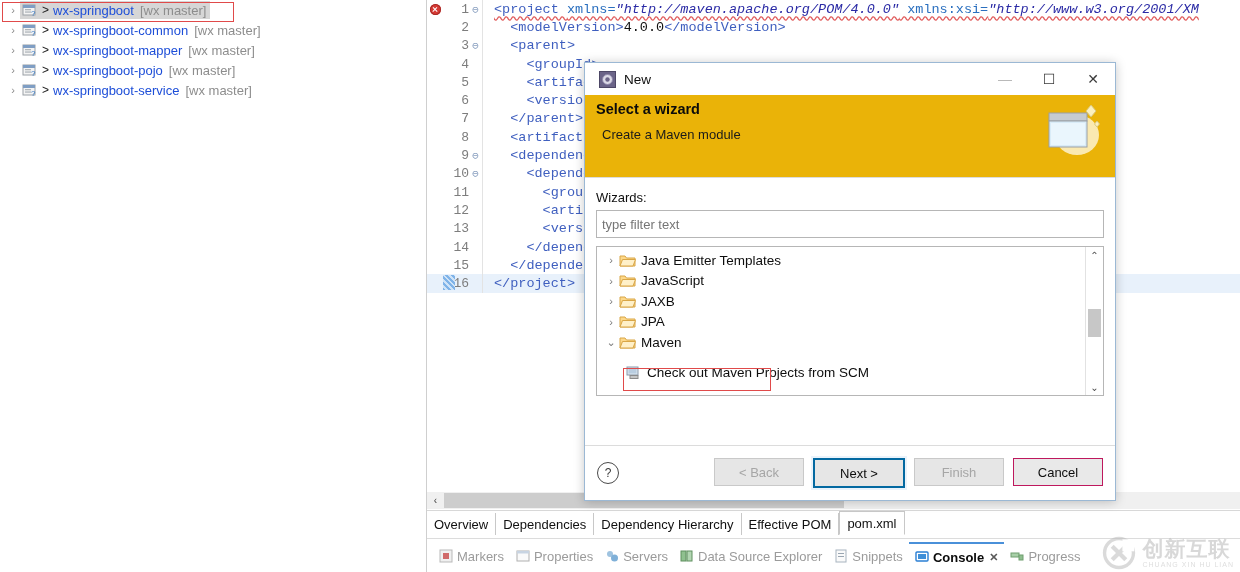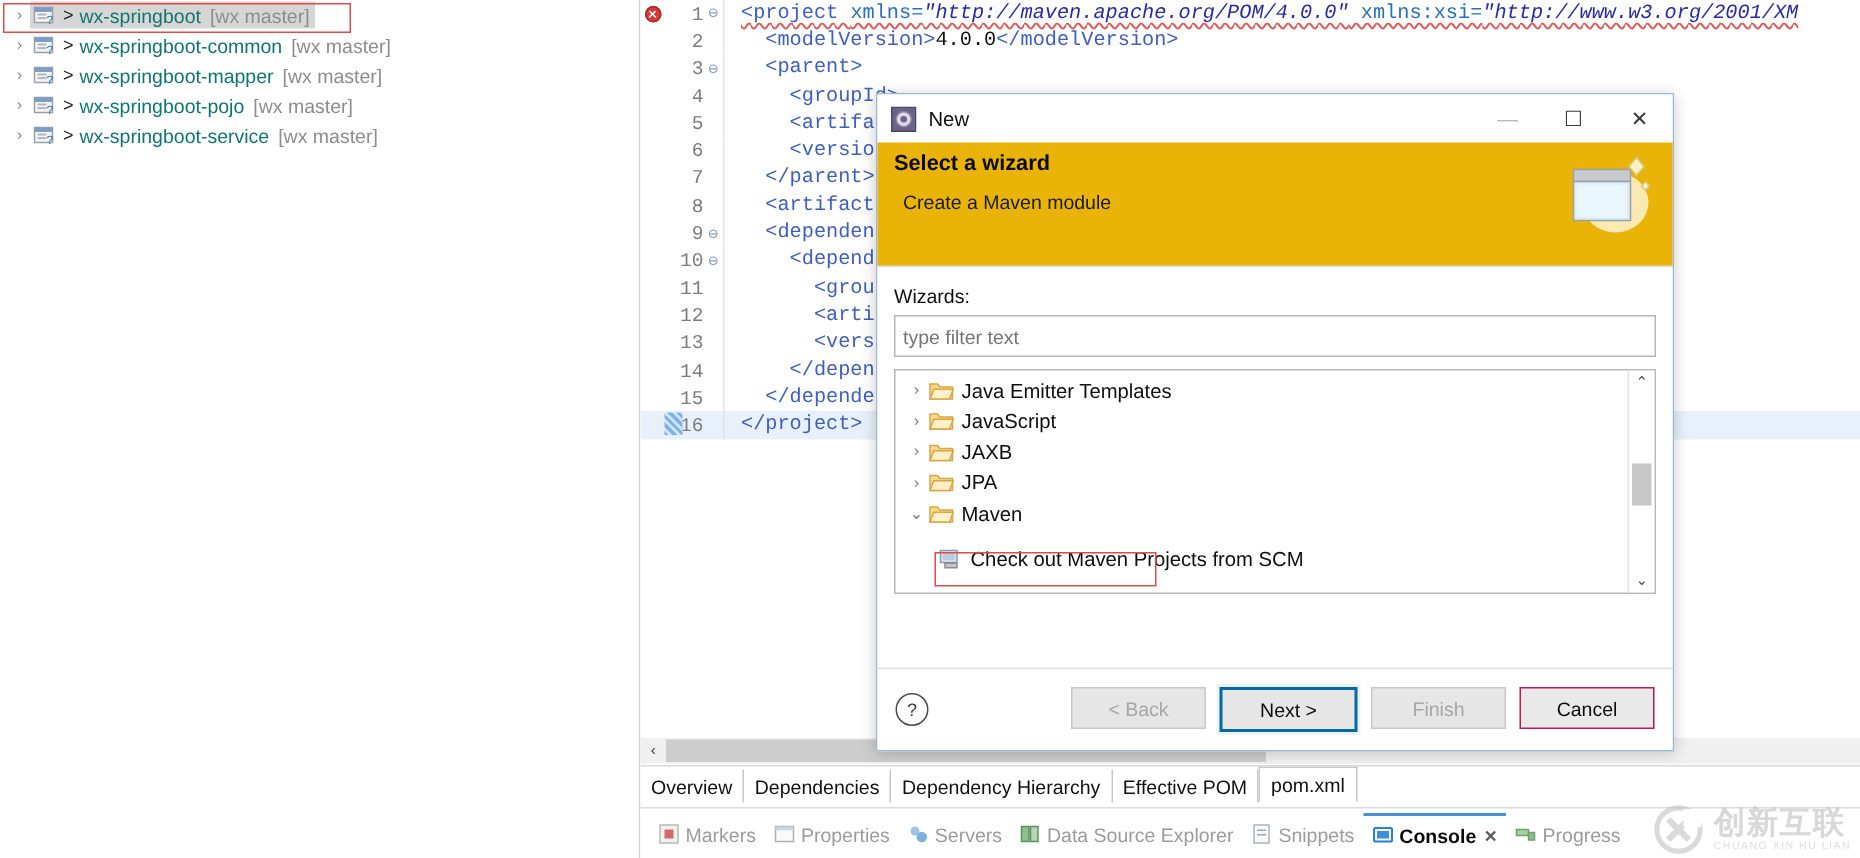--- a/index.html
+++ b/index.html
@@ -54,21 +54,21 @@
     flex: 0 0 16px;
     margin-right: 4px;
     position: relative;
   }
   .proj-icon svg { display: block; }
   .arrow2 {
     color: #202020;
     font-size: 12px;
     margin-right: 4px;
   }
-  .proj-name { color: #0f766e; }
+  .proj-name { color: #1d4ed8; }
   .proj-branch { color: #8d8d8d; margin-left: 6px; }
   .red-annot {
     position: absolute;
     border: 1.6px solid #e04a4a;
     pointer-events: none;
     box-sizing: border-box;
   }
 
   
   #editor-area {
@@ -250,21 +250,21 @@
     width: 530px; height: 437px;
     background: #ffffff;
     border: 1px solid #9bb8d4;
     box-shadow: 0 1px 10px rgba(0,0,0,0.22);
     display: flex; flex-direction: column;
   }
   #dlg-title {
     height: 32px;
     display: flex; align-items: center;
     background: #ffffff;
-    padding-left: 9px;
+    padding-left: 14px;
   }
   #dlg-title .dlg-icon { width: 17px; height: 17px; flex: 0 0 17px; margin-right: 8px; }
   #dlg-title .dlg-text { font-size: 13.5px; color: #101010; }
   #dlg-title .spacer { flex: 1; }
   .wbtn {
     width: 44px; height: 30px;
     display: flex; align-items: center; justify-content: center;
     color: #3a3a3a; font-size: 14px;
   }
   .wbtn.min-b { color: #b9b9b9; }

